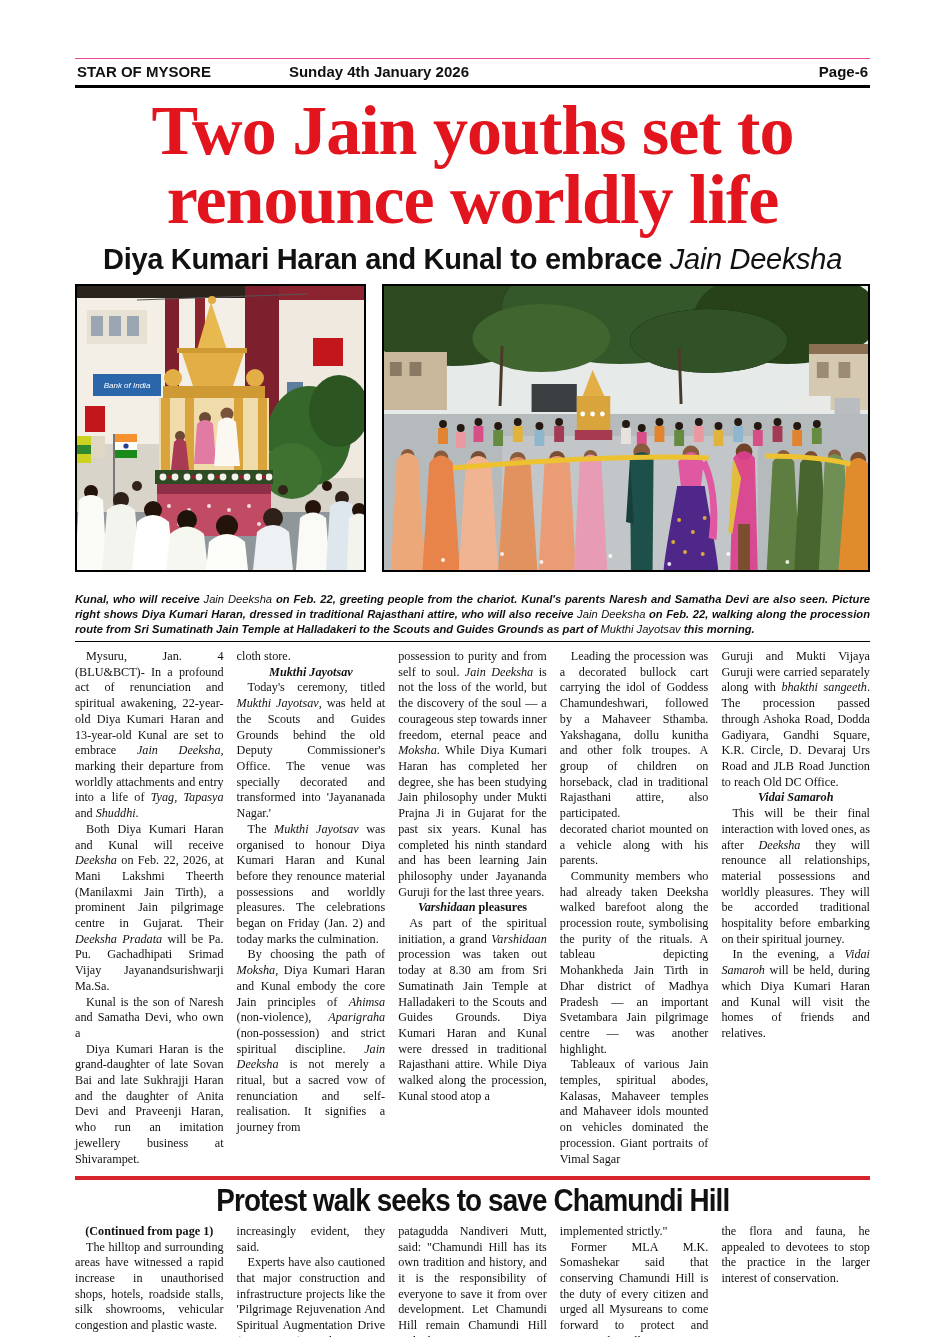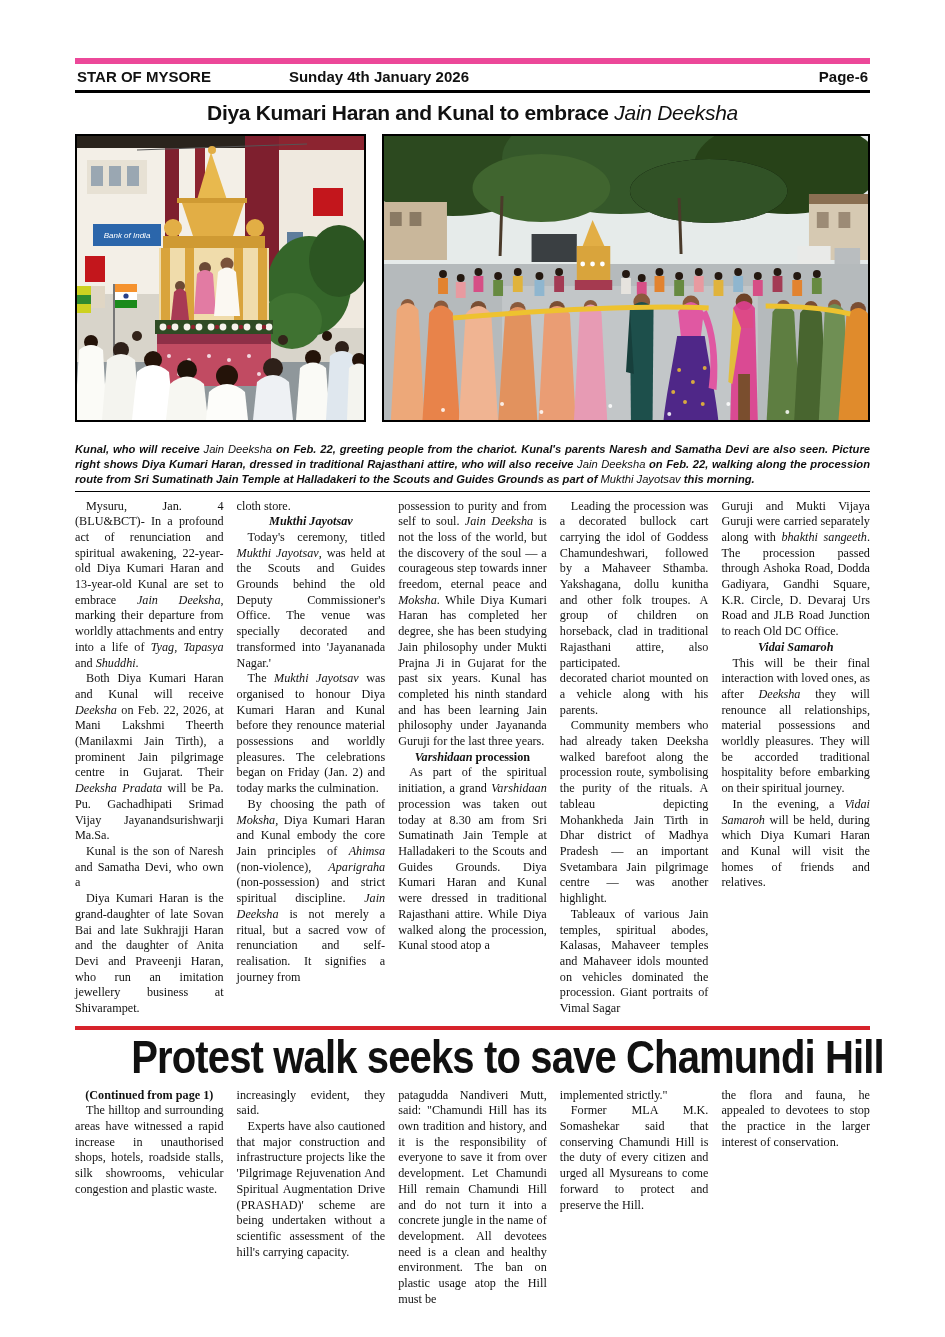--- a/index.html
+++ b/index.html
@@ -4,32 +4,32 @@
 <style>
   html,body{margin:0;padding:0;background:#ffffff;}
   .page{
     position:relative; width:945px; height:1337px; background:#fff;
     font-family:"Liberation Sans",sans-serif; color:#111; overflow:hidden;
     box-sizing:border-box; padding:58px 75px 0 75px;
   }
   
   .masthead-row{
     display:flex; justify-content:space-between; align-items:baseline;
-    border-top:6px solid #ec4899; border-bottom:3px solid #000;
+    border-top:1px solid #ec4899; border-bottom:3px solid #000;
     padding:4px 2px 5px 2px; font-weight:700; font-size:15px; letter-spacing:0;
   }
   .mast-left{display:flex; gap:78px;}
   
   .headline{
     font-family:"Liberation Serif",serif; font-weight:700; color:#e2141d;
     text-align:center; font-size:70px; line-height:0.99; letter-spacing:-1px;
     margin:8px 0 2px 0;
   }
   .subheadline{
-    text-align:center; font-weight:700; font-size:21px; line-height:1.12;
+    text-align:center; font-weight:700; font-size:29px; line-height:1.12;
     margin:8px 0 9px 0; letter-spacing:-0.3px;
   }
   .subheadline .it{font-style:italic;}
   .subheadline .rg{font-weight:400;}
   
   .photos{display:flex; gap:16px; height:288px;}
   .photo{border:2px solid #000; box-sizing:border-box; overflow:hidden; margin:0; background:#dfe3e4;}
   .photo svg{display:block; width:100%; height:100%;}
   .photo-left{width:291px; flex:0 0 291px;}
   .photo-right{flex:1;}
@@ -45,38 +45,39 @@
   .col{flex:1; font-size:12.2px; line-height:15.7px;}
   .bp{margin:0;}
   .bp.p{text-indent:11px;}
   .bp.pc{text-indent:0;}
   .bp.h{text-align:center; font-weight:700; text-indent:0;}
   .it{font-style:italic;}
   .cols-a1{min-height:424px;}
   
   .rule-red{height:4px; background:#d7232b; margin:9px 0 4px 0;}
   .headline2{
-    text-align:center; font-weight:700; font-size:46px; line-height:1.02;
+    text-align:center; font-weight:700; font-size:32px; line-height:1.02;
     margin:0 0 7px 0; white-space:nowrap;
   }
   .headline2 span{display:inline-block; transform:scaleX(0.87); transform-origin:center; letter-spacing:-1px;}
 </style>
 </head>
 <body>
 
 <div class="page">
 
   <header class="masthead-row">
     <div class="mast-left">
       <span>STAR OF MYSORE</span>
       <span>Sunday 4th January 2026</span>
     </div>
     <span>Page-6</span>
   </header>
 
+  <h1 class="headline"><span>Two Jain youths set to</span><br><span>renounce worldly life</span></h1>
 
   <h2 class="subheadline"><span><span>Diya Kumari Haran and Kunal to embrace </span><span class="it rg">Jain Deeksha</span></span><br></h2>
 
   <div class="photos">
 
     <figure class="photo photo-left">
       <svg viewBox="0 0 287 284" preserveAspectRatio="none">
         <rect width="287" height="284" fill="#d8d4ca"></rect>
         <g>
           <rect x="0" y="0" width="200" height="158" fill="#f3efe7"></rect>
@@ -365,21 +366,21 @@
       </div>
     <div class="col">
         <p class="bp pc"><span>cloth store.</span></p>
         <p class="bp h"><span class="it">Mukthi Jayotsav</span></p>
         <p class="bp p"><span>Today's ceremony, titled </span><span class="it">Mukthi Jayotsav</span><span>, was held at the Scouts and Guides Grounds behind the old Deputy Commissioner's Office. The venue was specially decorated and transformed into 'Jayananada Nagar.'</span></p>
         <p class="bp p"><span>The </span><span class="it">Mukthi Jayotsav</span><span> was organised to honour Diya Kumari Haran and Kunal before they renounce material possessions and worldly pleasures. The celebrations began on Friday (Jan. 2) and today marks the culmination.</span></p>
         <p class="bp p"><span>By choosing the path of </span><span class="it">Moksha</span><span>, Diya Kumari Haran and Kunal embody the core Jain principles of </span><span class="it">Ahimsa</span><span> (non-violence), </span><span class="it">Aparigraha</span><span> (non-possession) and strict spiritual discipline. </span><span class="it">Jain Deeksha</span><span> is not merely a ritual, but a sacred vow of renunciation and self-realisation. It signifies a journey from</span></p>
       </div>
     <div class="col">
         <p class="bp pc"><span>possession to purity and from self to soul. </span><span class="it">Jain Deeksha</span><span> is not the loss of the world, but the discovery of the soul — a courageous step towards inner freedom, eternal peace and </span><span class="it">Moksha</span><span>. While Diya Kumari Haran has completed her degree, she has been studying Jain philosophy under Mukti Prajna Ji in Gujarat for the past six years. Kunal has completed his ninth standard and has been learning Jain philosophy under Jayananda Guruji for the last three years.</span></p>
-        <p class="bp h"><span class="it">Varshidaan</span><span> procession</span></p>
+        <p class="bp h"><span class="it">Varshidaan</span><span> pleasures</span></p>
         <p class="bp p"><span>As part of the spiritual initiation, a grand </span><span class="it">Varshidaan</span><span> procession was taken out today at 8.30 am from Sri Sumatinath Jain Temple at Halladakeri to the Scouts and Guides Grounds. Diya Kumari Haran and Kunal were dressed in traditional Rajasthani attire. While Diya walked along the procession, Kunal stood atop a</span></p>
       </div>
     <div class="col">
         <p class="bp p"><span>Leading the procession was a decorated bullock cart carrying the idol of Goddess Chamundeshwari, followed by a Mahaveer Sthamba. Yakshagana, dollu kunitha and other folk troupes. A group of children on horseback, clad in traditional Rajasthani attire, also participated.</span></p>
         <p class="bp pc"><span>decorated chariot mounted on a vehicle along with his parents.</span></p>
         <p class="bp p"><span>Community members who had already taken Deeksha walked barefoot along the procession route, symbolising the purity of the rituals. A tableau depicting Mohankheda Jain Tirth in Dhar district of Madhya Pradesh — an important Svetambara Jain pilgrimage centre — was another highlight.</span></p>
         <p class="bp p"><span>Tableaux of various Jain temples, spiritual abodes, Kalasas, Mahaveer temples and Mahaveer idols mounted on vehicles dominated the procession. Giant portraits of Vimal Sagar</span></p>
       </div>
     <div class="col">
         <p class="bp pc"><span>Guruji and Mukti Vijaya Guruji were carried separately along with </span><span class="it">bhakthi sangeeth</span><span>. The procession passed through Ashoka Road, Dodda Gadiyara, Gandhi Square, K.R. Circle, D. Devaraj Urs Road and JLB Road Junction to reach Old DC Office.</span></p>

